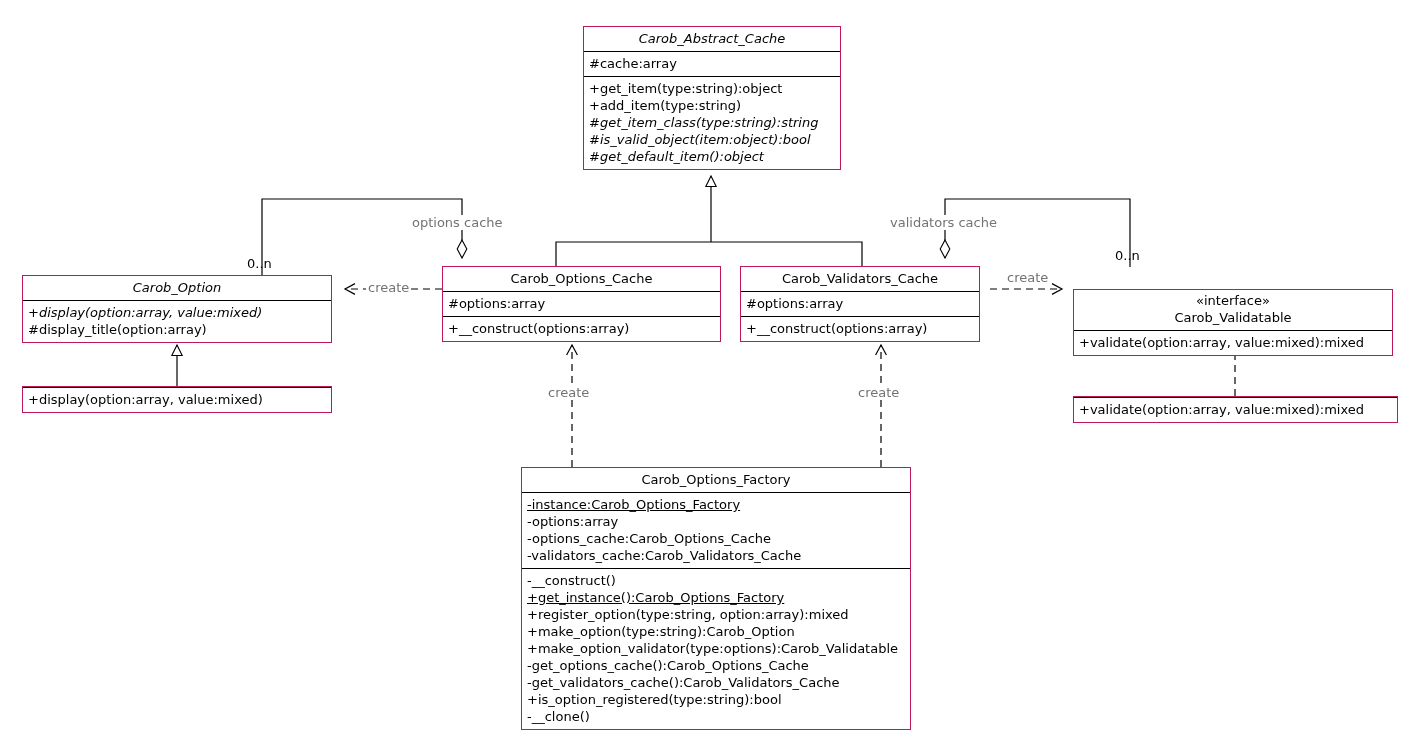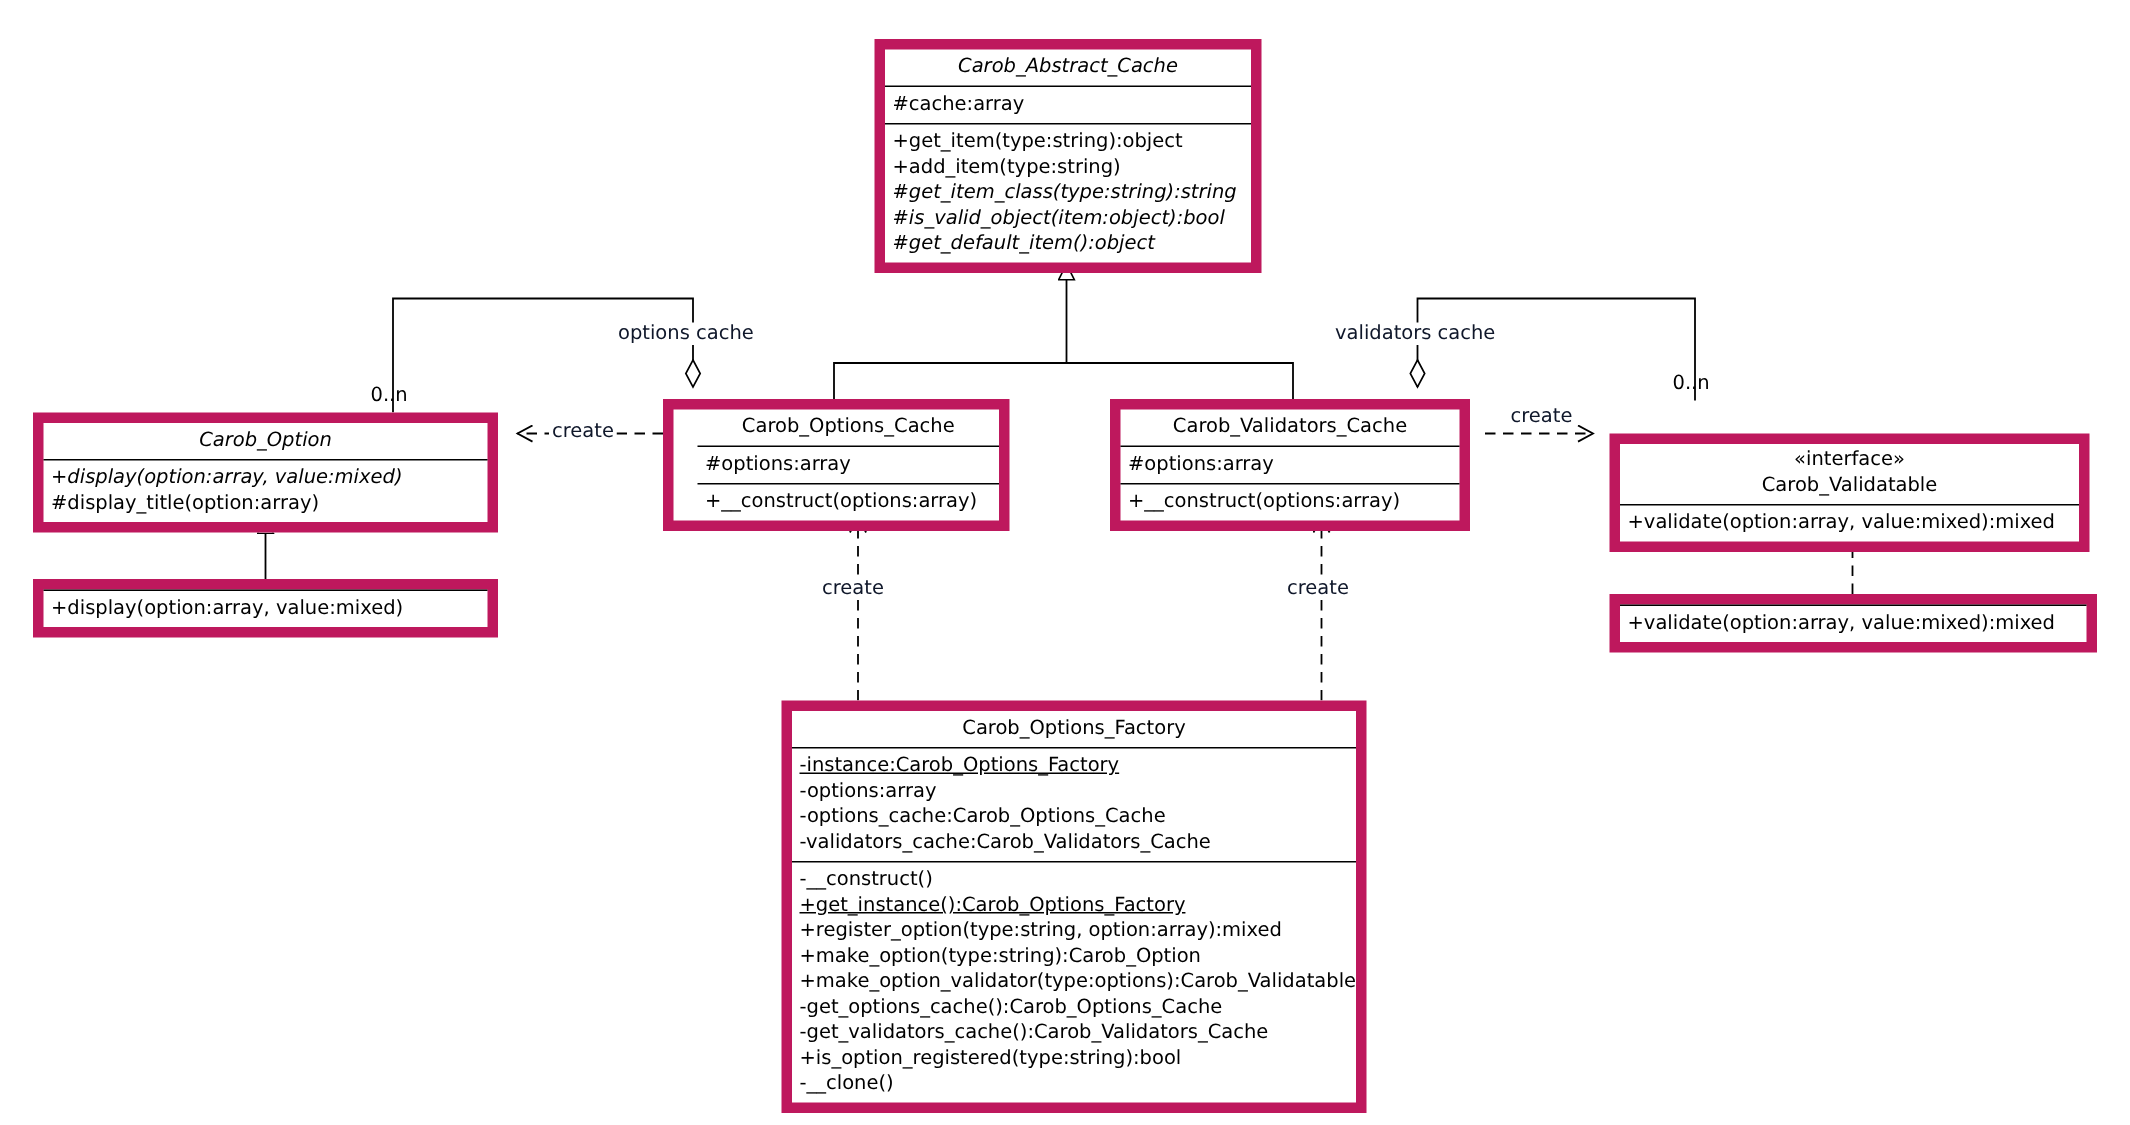--- a/index.html
+++ b/index.html
@@ -22,21 +22,21 @@
     position: absolute;
     left: 0;
     top: 0;
     width: 1420px;
     height: 750px;
     pointer-events: none;
   }
   .uml-class {
     position: absolute;
     box-sizing: border-box;
-    border: 7px solid #be185d;
+    border: 1px solid #be185d;
     background: #ffffff;
     font-size: 13px;
     line-height: 17px;
     color: #000000;
   }
   .cls-name {
     box-sizing: border-box;
     text-align: center;
     padding: 3px 6px 4px 6px;
     white-space: nowrap;
@@ -58,21 +58,21 @@
   .compartment .member {
     white-space: nowrap;
     display: block;
   }
   .italic { font-style: italic; }
   .static { text-decoration: underline; }
   .edge-label {
     position: absolute;
     font-size: 13px;
     line-height: 15px;
-    color: #0f172a;
+    color: #737373;
     background: #ffffff;
     padding: 0 2px;
     white-space: nowrap;
   }
   .mult-label {
     position: absolute;
     font-size: 13px;
     line-height: 15px;
     color: #000000;
     white-space: nowrap;
@@ -159,21 +159,21 @@
       <span class="member">#display_title(option:array)</span>
     </div>
   </div>
 
   <div class="uml-class" style="left:22px; top:386px; width:310px;">
     <div class="compartment">
       <span class="member">+display(option:array, value:mixed)</span>
     </div>
   </div>
 
-  <div class="uml-class" style="left:442px; top:266px; width:231px;padding-left:16px;">
+  <div class="uml-class" style="left:442px; top:266px; width:279px;">
     <div class="cls-name">
       <span class="tname">Carob_Options_Cache</span>
     </div>
     <div class="compartment">
       <span class="member">#options:array</span>
     </div>
     <div class="compartment">
       <span class="member">+__construct(options:array)</span>
     </div>
   </div>

